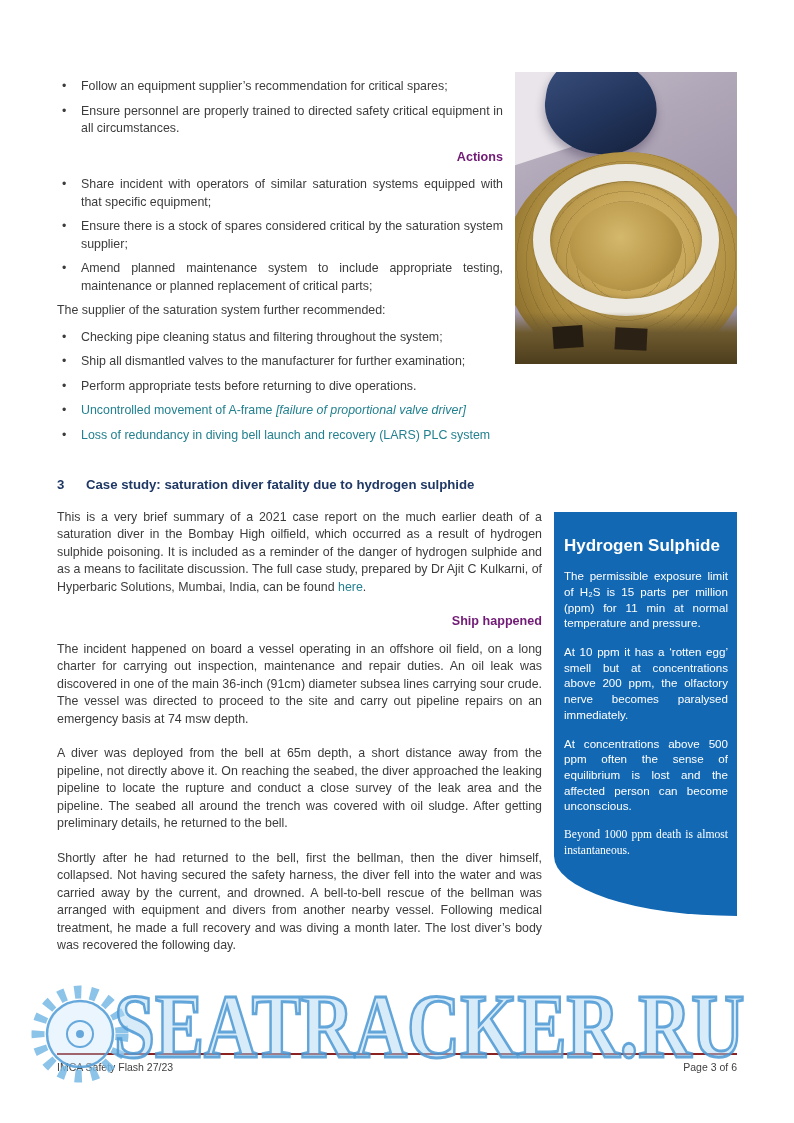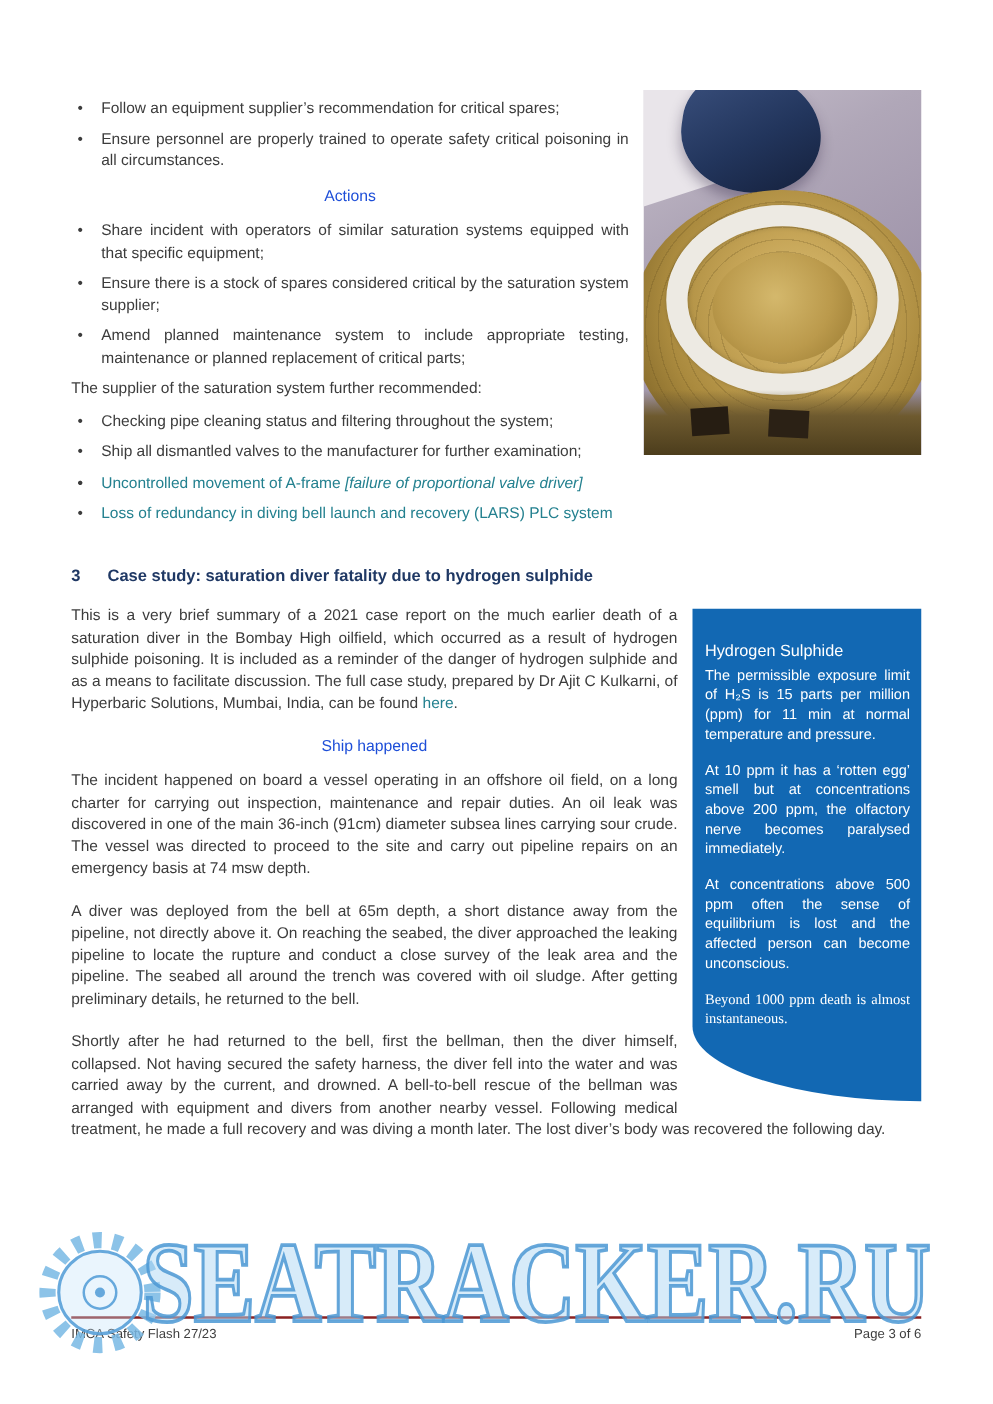--- a/index.html
+++ b/index.html
@@ -25,37 +25,37 @@
   .photo .white-ring { position:absolute; top:92px; left:18px; width:186px; height:152px; border-radius:50%; border:17px solid #edeae3; box-shadow:inset 0 0 4px rgba(0,0,0,.25), 0 0 3px rgba(0,0,0,.2); }
   .photo .hub { position:absolute; top:130px; left:55px; width:112px; height:88px; border-radius:50%;
     background:radial-gradient(circle at 45% 40%, #d4b86c 0%, #bb9a4c 55%, #97782f 100%); }
   .photo .band { position:absolute; bottom:0; left:0; right:0; height:52px; background:linear-gradient(180deg, rgba(110,90,45,0) 0%, #6e5a2f 40%, #4c3d1c 100%); }
   .photo .slot1 { position:absolute; bottom:16px; left:38px; width:30px; height:22px; background:#261d12; transform:rotate(-4deg); }
   .photo .slot2 { position:absolute; bottom:14px; left:100px; width:32px; height:22px; background:#2b2115; transform:rotate(3deg); }
 
   ul.bullets { list-style:none; }
   ul.bullets li { position:relative; padding-left:24px; margin-bottom:7px; }
   ul.bullets li .dot { position:absolute; left:5px; top:0; }
-  .doc-heading { font-size:12.6px; font-weight:normal; color:#1d4ed8; margin:11px 0 10px; text-align:center; }
+  .doc-heading { font-size:12.6px; font-weight:bold; color:#701a75; margin:11px 0 10px; text-align:right; }
   p.body-line { margin-bottom:9px; }
   p.body-para { margin-bottom:17px; }
   a.doc-link { color:#23808F; text-decoration:none; cursor:pointer; }
   ul.bullets li a em { }
 
   .section-heading { display:flex; margin:32px 0 15px; font-weight:bold; font-size:13.2px; color:#1f3864; text-align:left; }
   .section-heading .num { width:29px; flex:0 0 29px; }
 
   
   .sidebar {
     float:right; clear:right; width:183px; margin:3px 0 12px 12px;
     background:#1268B3; color:#fff; padding:26px 9px 58px 10px;
     font-size:11.6px; line-height:15.7px; text-align:justify;
     border-bottom-left-radius:183px 60px;
   }
-  .sidebar h4 { font-size:13px; font-weight:normal; margin-bottom:4px; text-align:left; }
+  .sidebar h4 { font-size:17px; font-weight:bold; margin-bottom:15px; text-align:left; }
   .sidebar p { margin-bottom:13px; }
   .sidebar p:last-child { margin-bottom:0;font-family:Liberation Serif, serif; }
 
   
   .footer-line { position:absolute; left:57px; right:57px; top:1053px; height:2px; background:#8B2222; }
   .footer-text { position:absolute; top:1061px; left:57px; right:57px; display:flex; justify-content:space-between; font-size:10.5px; color:#3f3f3f; }
 
   
   .watermark { position:absolute; left:0; top:972px; width:794px; height:118px; z-index:5; pointer-events:none; }
   .watermark-text {
@@ -79,37 +79,37 @@
       <div class="rings"></div>
       <div class="white-ring"></div>
       <div class="hub"></div>
       <div class="band"></div>
       <div class="slot1"></div>
       <div class="slot2"></div>
     </div>
 
     <ul class="bullets">
       <li><span class="dot">•</span><span>Follow an equipment supplier’s recommendation for critical spares;</span></li>
-      <li><span class="dot">•</span><span>Ensure personnel are properly trained to operate safety critical poisoning in all circumstances.</span></li>
+      <li><span class="dot">•</span><span>Ensure personnel are properly trained to directed safety critical equipment in all circumstances.</span></li>
     </ul>
 
     <h3 class="doc-heading">Actions</h3>
 
     <ul class="bullets">
       <li><span class="dot">•</span><span>Share incident with operators of similar saturation systems equipped with that specific equipment;</span></li>
       <li><span class="dot">•</span><span>Ensure there is a stock of spares considered critical by the saturation system supplier;</span></li>
       <li><span class="dot">•</span><span>Amend planned maintenance system to include appropriate testing, maintenance or planned replacement of critical parts;</span></li>
     </ul>
 
     <p class="body-line">The supplier of the saturation system further recommended:</p>
 
     <ul class="bullets">
       <li><span class="dot">•</span><span>Checking pipe cleaning status and filtering throughout the system;</span></li>
       <li><span class="dot">•</span><span>Ship all dismantled valves to the manufacturer for further examination;</span></li>
-      <li><span class="dot">•</span></li>
+      <li><span class="dot">•</span><span>Perform appropriate tests before returning to dive operations.</span></li>
     </ul>
 
 
     <ul class="bullets">
       <li><span class="dot">•</span><a class="doc-link" href="#"><span>Uncontrolled movement of A-frame </span><em>[failure of proportional valve driver]</em></a></li>
       <li><span class="dot">•</span><a class="doc-link" href="#">Loss of redundancy in diving bell launch and recovery (LARS) PLC system</a></li>
     </ul>
 
     <div class="section-heading">
       <span class="num">3</span>

